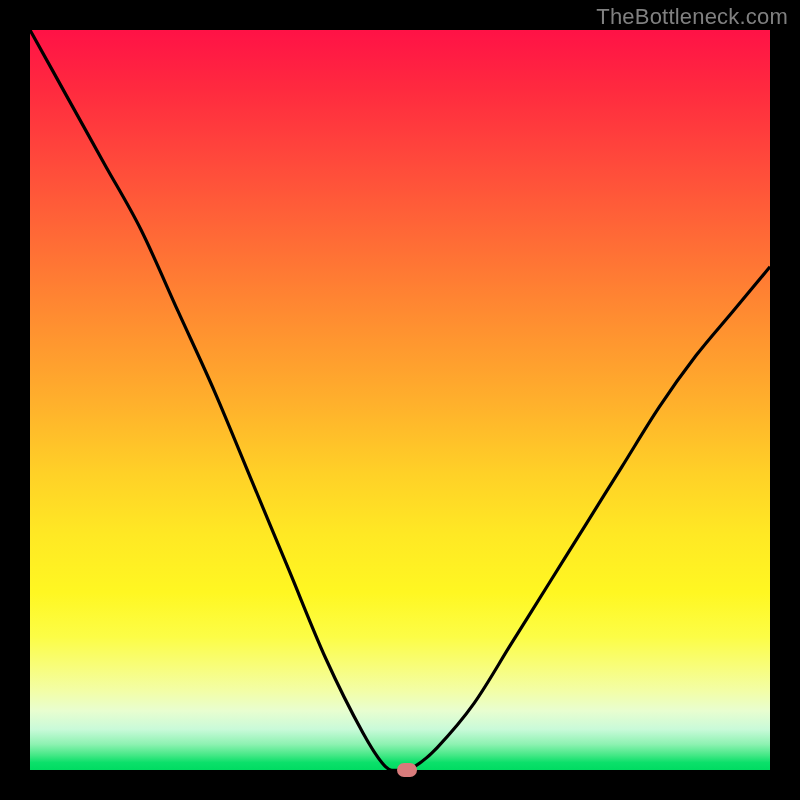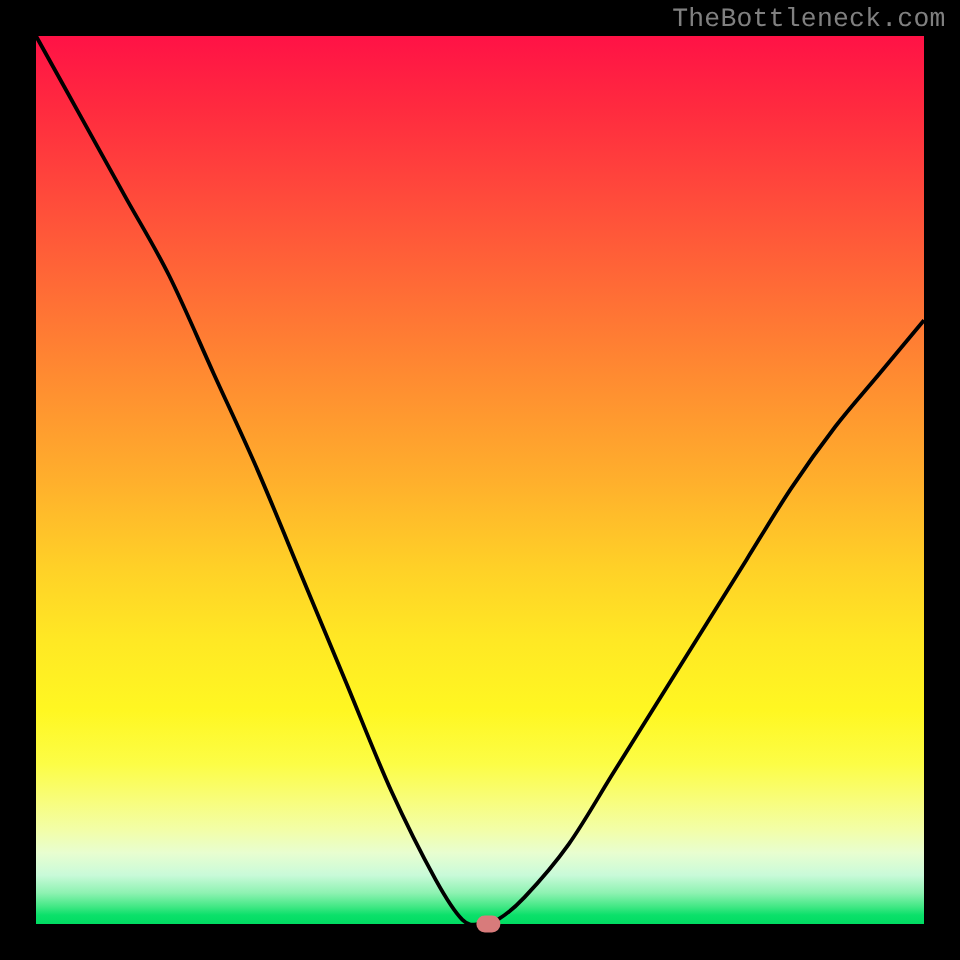--- a/index.html
+++ b/index.html
@@ -15,21 +15,21 @@
     left: 0;
     top: 0;
     width: 800px;
     height: 800px;
     background: #000;
   }
   .watermark {
     position: absolute;
     top: 4px;
     right: 12px;
-    font-family: Liberation Mono, monospace;
+    font-family: Liberation Sans, sans-serif;
     font-size: 22px;
     color: #808080;
     font-weight: 400;
     letter-spacing: 0.2px;
   }
   .plot-area {
     position: absolute;
     left: 30px;
     top: 30px;
     width: 740px;

